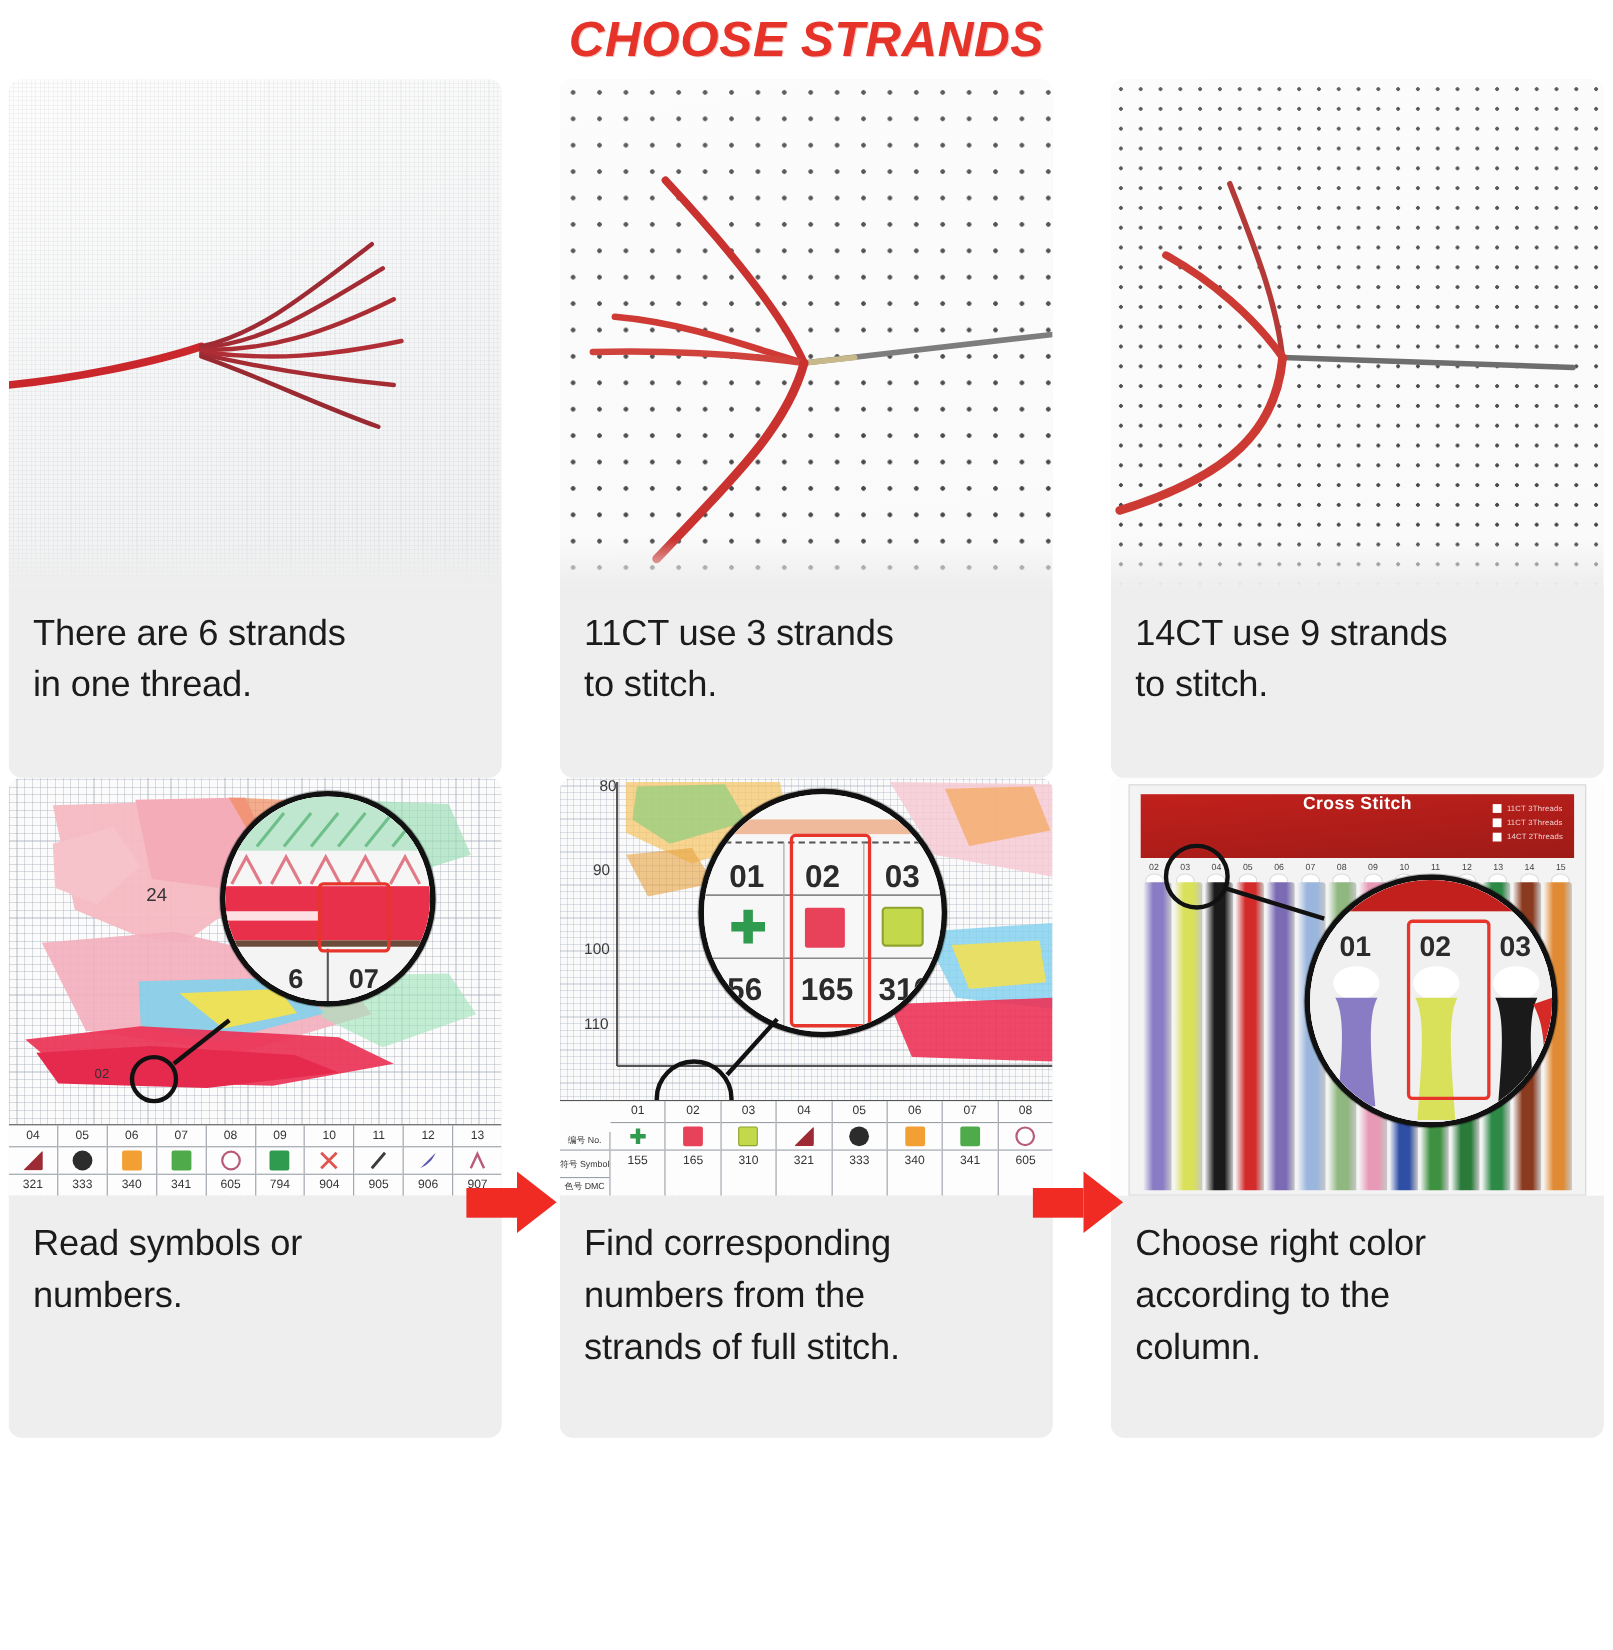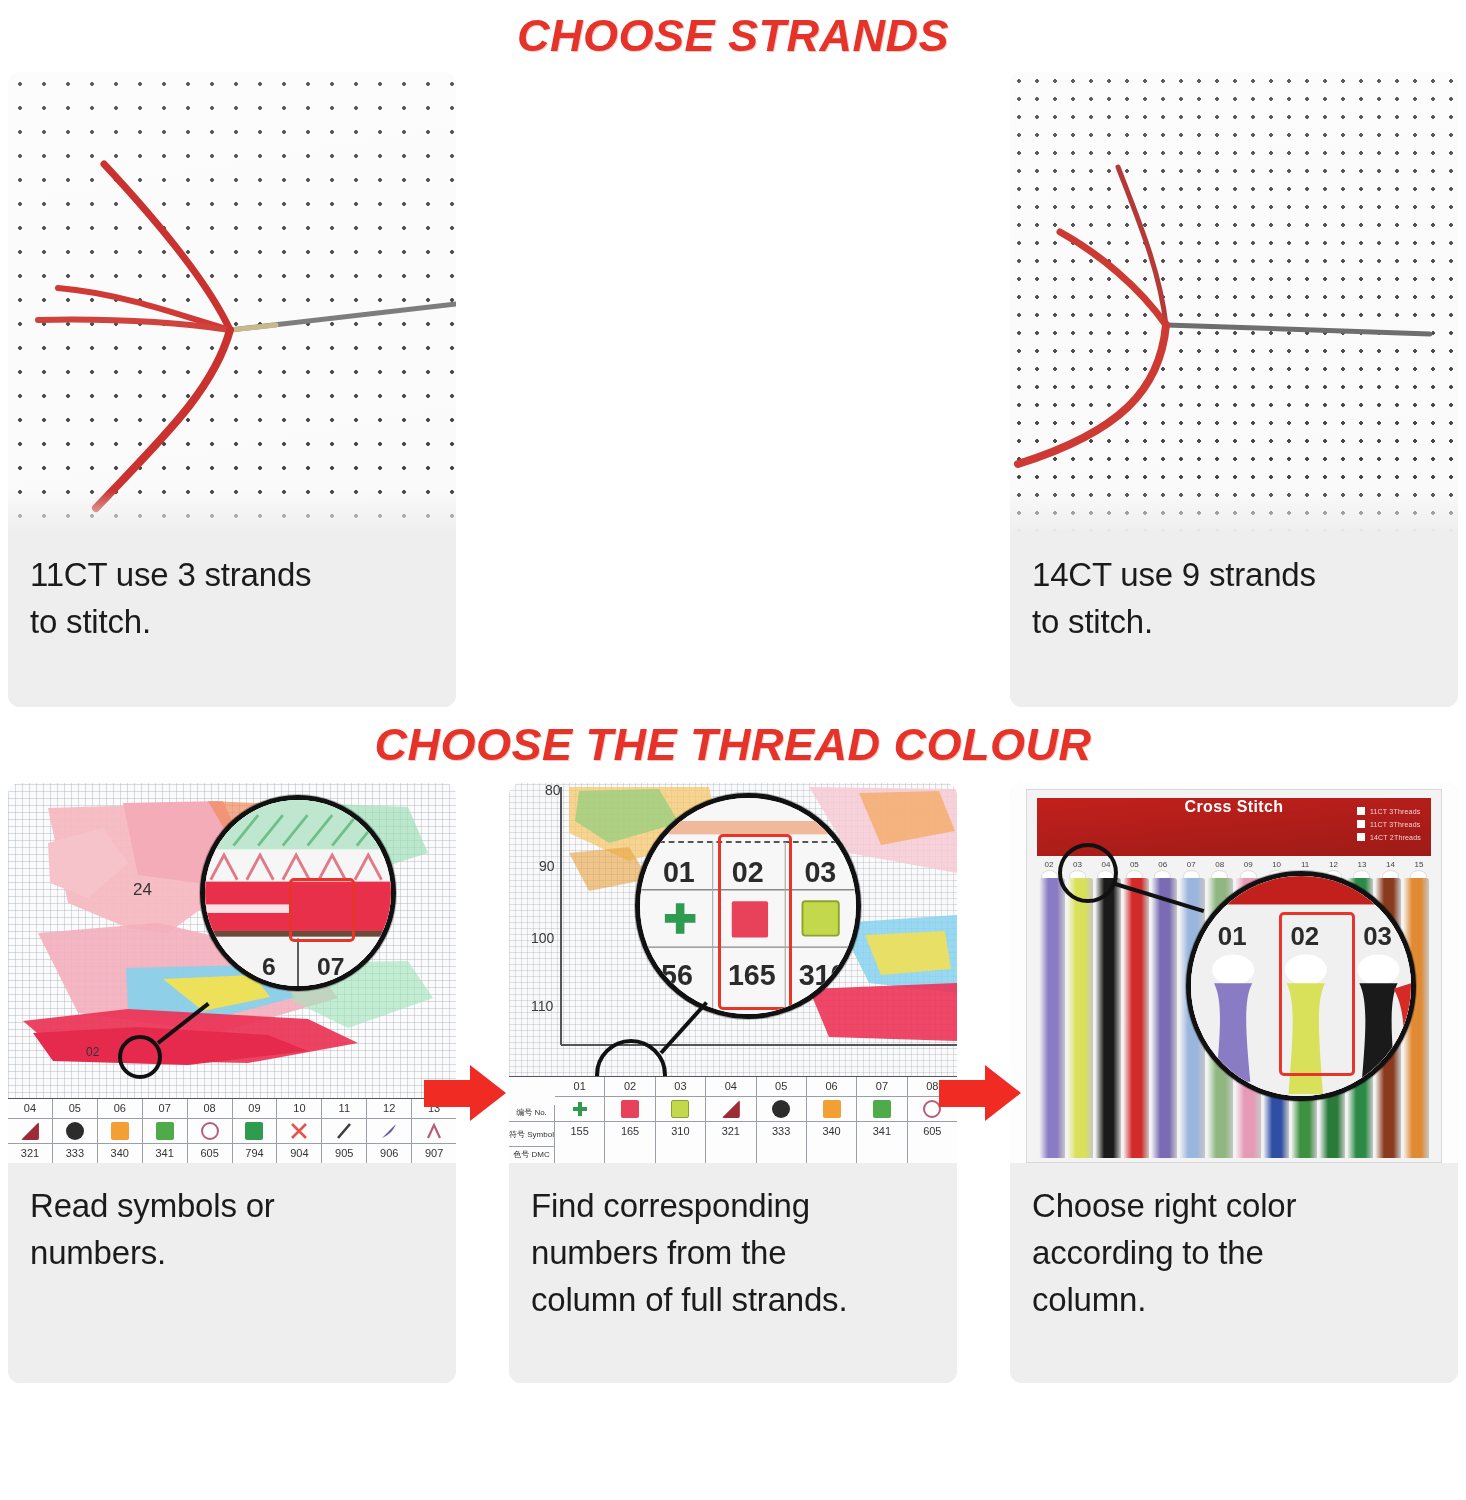--- a/index.html
+++ b/index.html
@@ -211,20 +211,37 @@
 </style>
 </head>
 <body>
 
 <div class="page">
 
   <div class="section-title" id="title-strands">CHOOSE STRANDS</div>
 
   <div class="row row-top">
 
+    <div class="card">
+      <div class="card-media">
+        <div class="fabric-plain"></div>
+        <svg class="thread-svg" viewBox="0 0 448 460" preserveAspectRatio="none">
+          <path d="M0 278 C60 272 130 258 175 243" stroke="#c9272c" stroke-width="7" fill="none" stroke-linecap="round"></path>
+          <path d="M175 243 C225 232 265 200 330 150" stroke="#9e2b34" stroke-width="4" fill="none" stroke-linecap="round"></path>
+          <path d="M175 244 C230 240 275 212 340 172" stroke="#a32b34" stroke-width="4" fill="none" stroke-linecap="round"></path>
+          <path d="M175 246 C235 247 285 232 350 200" stroke="#ab2d34" stroke-width="4" fill="none" stroke-linecap="round"></path>
+          <path d="M175 248 C240 256 290 252 357 238" stroke="#b02e35" stroke-width="4" fill="none" stroke-linecap="round"></path>
+          <path d="M175 250 C238 264 288 272 350 278" stroke="#a52c33" stroke-width="4" fill="none" stroke-linecap="round"></path>
+          <path d="M175 252 C232 272 280 296 336 316" stroke="#9a2a32" stroke-width="4" fill="none" stroke-linecap="round"></path>
+        </svg>
+        <div class="photo-fade"></div>
+      </div>
+      <div class="caption">There are 6 strands
+in one thread.</div>
+    </div>
 
     <div class="card">
       <div class="card-media">
         <div class="aida aida-11"></div>
         <svg class="thread-svg" viewBox="0 0 448 460" preserveAspectRatio="none">
           <path d="M222 258 L448 232" stroke="#7d7d7d" stroke-width="5" fill="none" stroke-linecap="round"></path>
           <path d="M222 258 L268 253" stroke="#c7b98a" stroke-width="5" fill="none" stroke-linecap="round"></path>
           <path d="M222 258 C200 210 150 150 96 92" stroke="#c9322f" stroke-width="7" fill="none" stroke-linecap="round"></path>
           <path d="M222 258 C185 248 120 222 50 216" stroke="#cf3a35" stroke-width="6" fill="none" stroke-linecap="round"></path>
           <path d="M222 258 C180 252 115 246 30 248" stroke="#d0423c" stroke-width="6" fill="none" stroke-linecap="round"></path>
@@ -245,21 +262,20 @@
           <path d="M156 253 C130 216 90 182 50 160" stroke="#cd3a34" stroke-width="7" fill="none" stroke-linecap="round"></path>
           <path d="M156 253 C150 318 110 360 8 392" stroke="#cd3a34" stroke-width="8" fill="none" stroke-linecap="round"></path>
         </svg>
         <div class="photo-fade"></div>
       </div>
       <div class="caption">14CT use 9 strands
 to stitch.</div>
     </div>
   </div>
 
-  <div class="section-title" id="title-colour">CHOOSE THE THREAD COLOUR</div>
 
   <div class="row row-bottom">
 
     <div class="card">
       <div class="card-media">
         <div class="chart1-bg"></div>
 
         <svg class="thread-svg" viewBox="0 0 448 380" preserveAspectRatio="none">
           <path d="M40 25 L200 20 L230 60 L215 110 L160 150 L120 145 L60 120 Z" fill="#f6b9c2" opacity="0.95"></path>
           <path d="M115 20 L215 18 L235 62 L190 100 L130 92 Z" fill="#f3acb8"></path>
@@ -492,21 +508,21 @@
             <div class="lg-num">08</div>
             <div class="lg-sym">
               <div class="sym-box" style="background:#fff;border:2px solid #b85c78;border-radius:50%;"></div>
             </div>
             <div class="lg-dmc">605</div>
           </div>
         </div>
       </div>
       <div class="caption">Find corresponding
 numbers from the
-column of full strands.</div>
+strands of full stitch.</div>
     </div>
 
     <div class="card">
       <div class="card-media" style="background:#fdfdfd;">
         <div class="thread-card">
 
           <div class="thread-header">
             <div class="thread-header-title">Cross Stitch</div>
             <div class="thread-opts">
               <div class="thread-opt">

